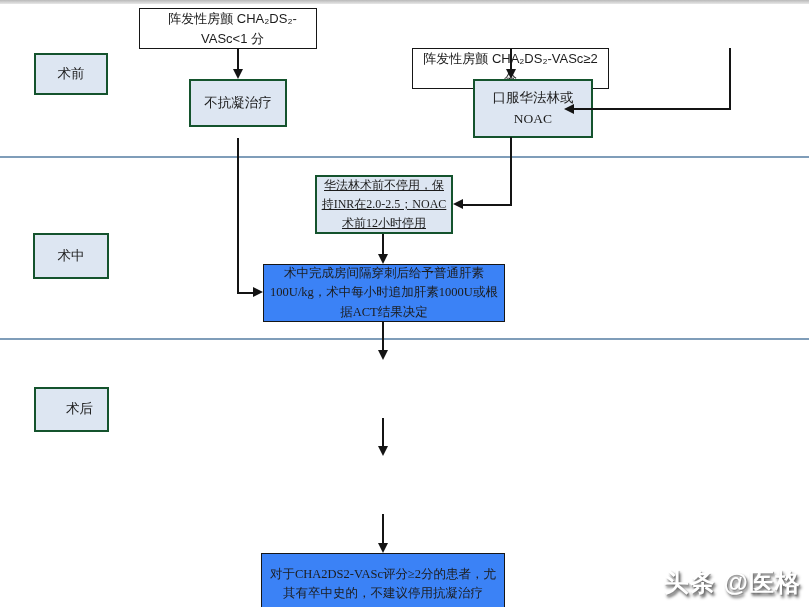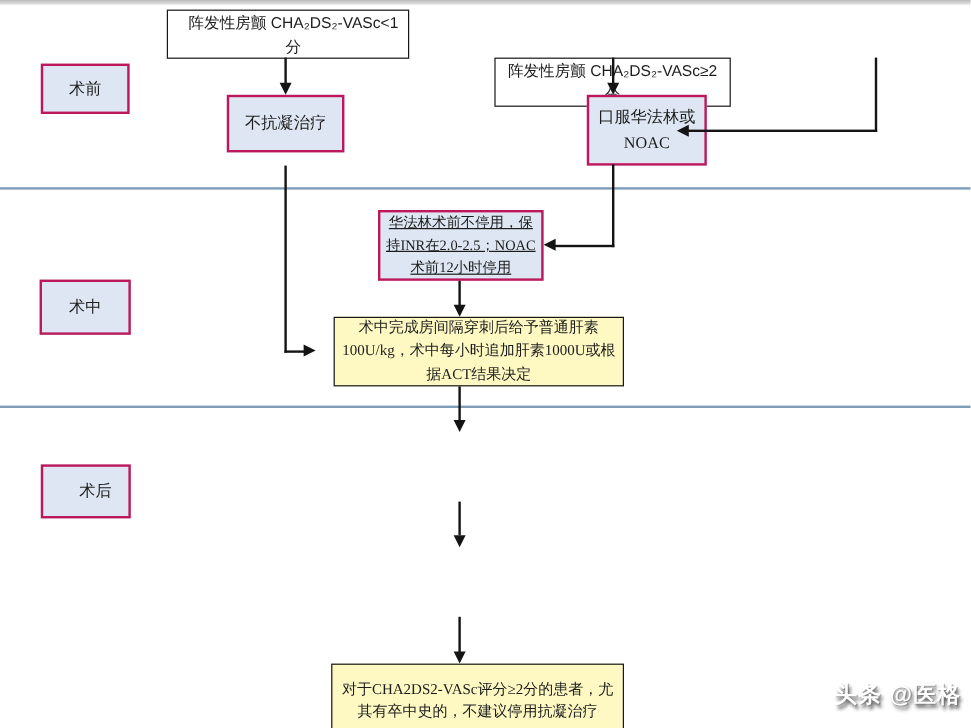--- a/index.html
+++ b/index.html
@@ -19,63 +19,63 @@
     background:#7f9db9;
   }
   .node{
     position:absolute;box-sizing:border-box;
     display:flex;align-items:center;justify-content:center;
     text-align:center;color:#1c1c1c;
     line-height:1.5;
     padding:2px 4px;
   }
   .fill-blue{background:#dde6f2;}
-  .fill-gray{background:#fef9c3;margin-left:15px;}
+  .fill-gray{background:#3b82f6;}
   .fill-white{background:#ffffff;}
   .b-thin{border:1.5px solid #161616;}
-  .b-med{border:2px solid #be185d;}
+  .b-med{border:2px solid #14532d;}
   .b-thick{border:2.5px solid #161616;}
   .f-sans{font-family:"Liberation Sans", sans-serif;font-size:13px;}
   .f-13{font-size:13.5px;}
   .f-12{font-size:12px;line-height:1.6;text-decoration:underline;}
   .f-125{font-size:12.5px;line-height:1.55;}
   .ln{position:absolute;background:#141414;}
   .ah{position:absolute;width:0;height:0;}
   .ah-down{border-left:5px solid transparent;border-right:5px solid transparent;border-top:10px solid #141414;}
   .ah-left{border-top:5px solid transparent;border-bottom:5px solid transparent;border-right:10px solid #141414;}
   .ah-right{border-top:5px solid transparent;border-bottom:5px solid transparent;border-left:10px solid #141414;}
   .watermark{
     position:absolute;right:8px;top:566px;
     font-family:"Liberation Sans", sans-serif;
-    font-size:19px;font-weight:bold;letter-spacing:1px;
+    font-size:25px;font-weight:bold;letter-spacing:1px;
     color:#ffffff;
     text-shadow:2px 3px 3px rgba(90,90,90,0.95), 1px 1px 1px rgba(140,140,140,0.8);
     white-space:nowrap;
     margin-left:20px;
   }
 </style>
 </head>
 <body>
 
 <div id="canvas">
 
   <div class="topbar"></div>
 
   <div class="divider" style="top:156px;"></div>
   <div class="divider" style="top:338px;"></div>
 
   <div class="node fill-blue b-med f-13" style="left:34px;top:53px;width:74px;height:42px;">术前</div>
   <div class="node fill-blue b-med f-13" style="left:33px;top:233px;width:76px;height:46px;">术中</div>
   <div class="node fill-blue b-med f-13" style="left:34px;top:387px;width:75px;height:45px;padding-left:20px;">术后</div>
 
-  <div class="node fill-white b-thin f-sans" style="left:139px;top:8px;width:202px;height:41px;padding-left:13px;">阵发性房颤 CHA₂DS₂-VASc&lt;1 分</div>
+  <div class="node fill-white b-thin f-sans" style="left:139px;top:8px;width:178px;height:41px;padding-left:13px;">阵发性房颤 CHA₂DS₂-VASc&lt;1 分</div>
   <div class="node fill-white b-thin f-sans" style="left:412px;top:8px;width:197px;height:41px;margin-top:40px;">阵发性房颤 CHA₂DS₂-VASc≥2 分</div>
 
   <div class="node fill-blue b-med f-13" style="left:189px;top:79px;width:98px;height:48px;">不抗凝治疗</div>
-  <div class="node fill-blue b-med f-13" style="left:489px;top:79px;width:100px;height:59px;font-family:Liberation Serif, serif;">口服华法林或NOAC</div>
+  <div class="node fill-blue b-med f-13" style="left:473px;top:79px;width:120px;height:59px;font-family:Liberation Serif, serif;">口服华法林或NOAC</div>
   <div class="node fill-blue b-med f-12" style="left:315px;top:175px;width:138px;height:59px;">华法林术前不停用，保持INR在2.0-2.5；NOAC术前12小时停用</div>
 
   <div class="node fill-gray b-thin f-125" style="left:263px;top:264px;width:242px;height:58px;">术中完成房间隔穿刺后给予普通肝素100U/kg，术中每小时追加肝素1000U或根据ACT结果决定</div>
 
   <div class="node fill-gray b-thin f-125" style="left:261px;top:553px;width:244px;height:62px;">对于CHA2DS2-VASc评分≥2分的患者，尤其有卒中史的，不建议停用抗凝治疗</div>
 
   <div class="ln" style="left:237px;top:48px;width:2px;height:22px;"></div>
   <div class="ah ah-down" style="left:233px;top:69px;"></div>
 
   <div class="ln" style="left:510px;top:48px;width:2px;height:22px;"></div>

